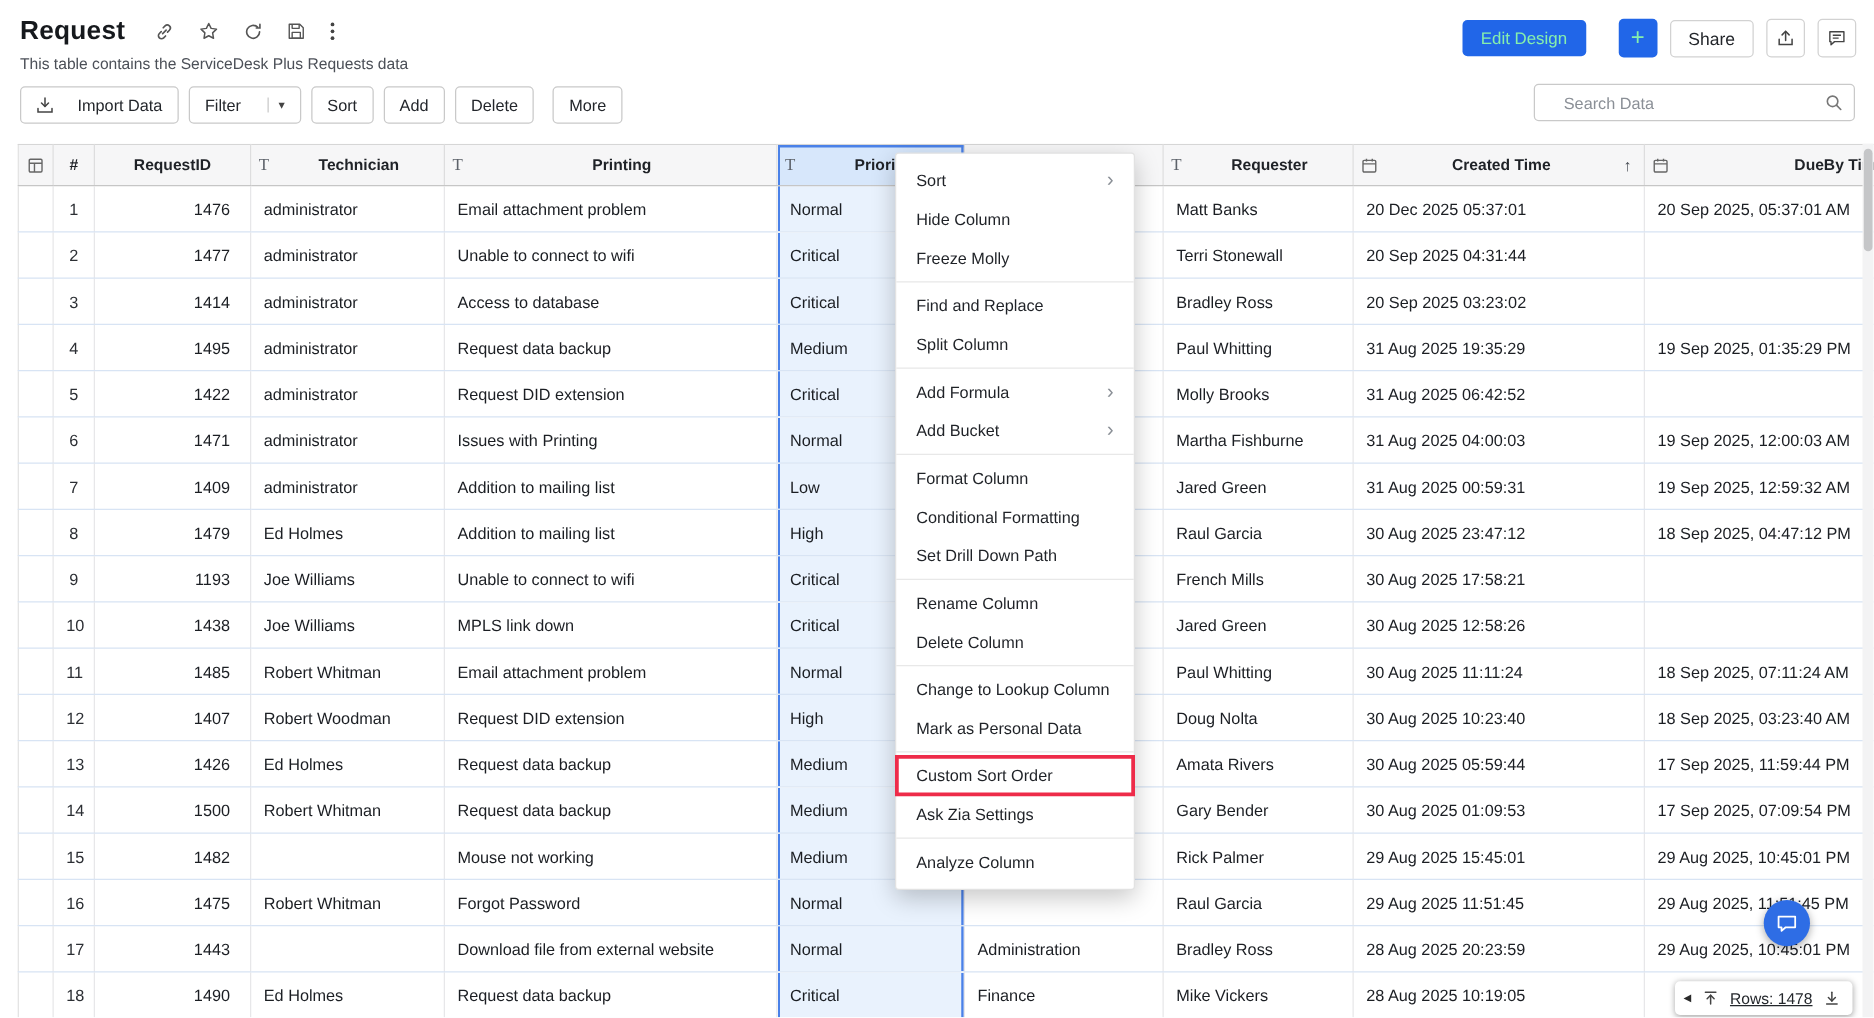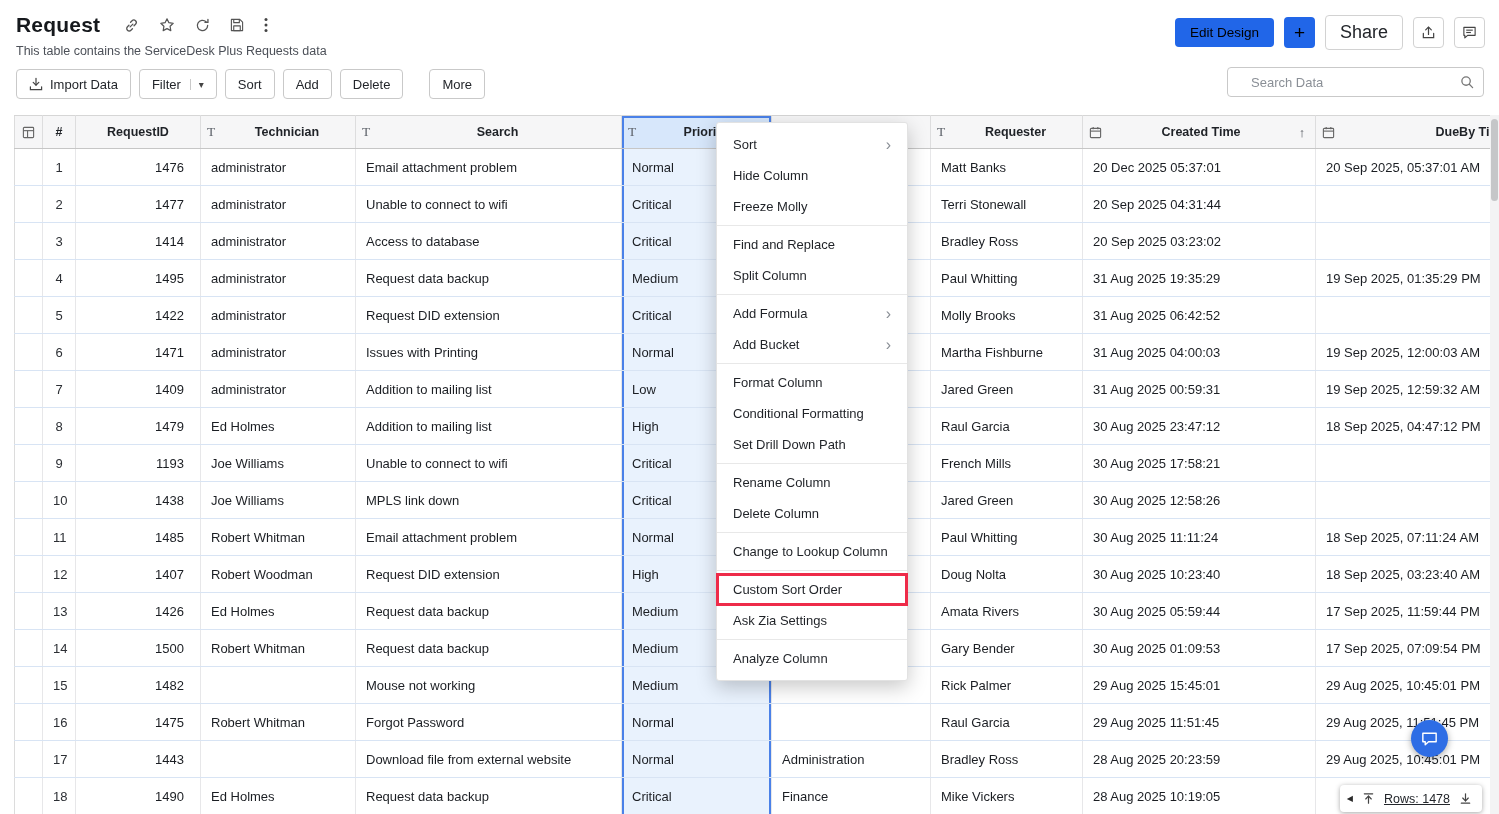--- a/index.html
+++ b/index.html
@@ -8,34 +8,34 @@
   .app { position:relative; width:1499px; height:814px; background:#fff; overflow:hidden; }
 
   
   .title-row { display:flex; align-items:center; padding:13px 0 0 16px; }
   .page-title { font-size:21px; font-weight:bold; color:#16191d; letter-spacing:.2px; }
   .title-icons { display:flex; align-items:center; gap:20px; margin-left:24px; color:#555; }
   .title-icons .ticn { display:flex; align-items:center; cursor:pointer; }
   .subtitle { padding:7px 0 0 16px; font-size:12.5px; color:#4c5058; }
 
   .header-actions { position:absolute; top:15px; right:14px; display:flex; align-items:center; gap:10px; }
-  .btn-primary { background:#2166e8; color:#000000; border:none; border-radius:4px;
-    padding:7px 15px; font-size:13.5px; font-family:inherit; cursor:pointer; }
+  .btn-primary { background:#2166e8; color:#86efac; border:none; border-radius:4px;
+    padding:7px 15px; font-size:13.5px; font-family:inherit; cursor:pointer;margin-left:16px; }
   .btn-plus { width:31px; height:31px; padding:0; font-size:19px; line-height:29px; }
   .btn-outline { background:#fff; color:#23262b; border:1px solid #d2d2d2; border-radius:4px;
-    padding:6px 14px; font-size:18px; font-family:inherit; cursor:pointer; }
+    padding:6px 14px; font-size:14px; font-family:inherit; cursor:pointer; }
   .icon-btn { width:31px; height:31px; background:#fff; border:1px solid #d2d2d2; border-radius:4px;
     display:flex; align-items:center; justify-content:center; cursor:pointer; }
 
   
   .toolbar { position:relative; display:flex; align-items:center; gap:8px; padding:11px 16px 0; }
-  .tb-btn { display:flex; align-items:center; gap:7px; background:#fff; border:1px solid #c9c9c9;
+  .tb-btn { display:flex; align-items:center; gap:19px; background:#fff; border:1px solid #c9c9c9;
     border-radius:4px; padding:6px 12px; font-size:13px; color:#23262b; font-family:inherit; cursor:pointer; height:30px; }
   .tb-btn .caret { border-left:1px solid #c9c9c9; padding-left:8px; margin-left:2px; font-size:10px; color:#444; }
-  .tb-more { margin-left:18px;align-items:center; }
+  .tb-more { margin-left:7px;align-items:center; }
   .search-box { position:absolute; right:15px; top:9px; width:257px; height:30px;
     border:1px solid #c9c9c9; border-radius:4px; background:#fff; display:flex; align-items:center;padding-left:13px; }
   .search-box input { flex:1; border:none; outline:none; padding:0 10px; font-size:13px; color:#333;
     font-family:inherit; background:transparent; }
   .search-box input::placeholder { color:#8a8f96; }
   .search-box .mag { margin-right:9px; display:flex; }
 
   
   .table-wrap { position:absolute; top:115px; left:14px; right:0; bottom:0; overflow:hidden; }
   table { border-collapse:collapse; table-layout:fixed; width:1560px; }
@@ -225,21 +225,21 @@
             </th>
             <th class="col-technician">
               <div class="th-in">
                 <span class="th-ico ticon">T</span>
                 <span class="th-label">Technician</span>
               </div>
             </th>
             <th class="col-subject">
               <div class="th-in">
                 <span class="th-ico ticon">T</span>
-                <span class="th-label">Search</span>
+                <span class="th-label">Printing</span>
               </div>
             </th>
             <th class="col-priority sel">
               <div class="th-in">
                 <span class="th-ico ticon">T</span>
                 <span class="th-label">Priority</span>
               </div>
             </th>
             <th class="col-department">
               <div class="th-in">
@@ -541,20 +541,23 @@
         <div class="ctx-div"></div>
         <div class="ctx-item">
           <span>Rename Column</span>
         </div>
         <div class="ctx-item">
           <span>Delete Column</span>
         </div>
         <div class="ctx-div"></div>
         <div class="ctx-item">
           <span>Change to Lookup Column</span>
+        </div>
+        <div class="ctx-item">
+          <span>Mark as Personal Data</span>
         </div>
         <div class="ctx-div"></div>
         <div class="ctx-item annotated">
           <span>Custom Sort Order</span>
         </div>
         <div class="ctx-item">
           <span>Ask Zia Settings</span>
         </div>
         <div class="ctx-div"></div>
         <div class="ctx-item">

